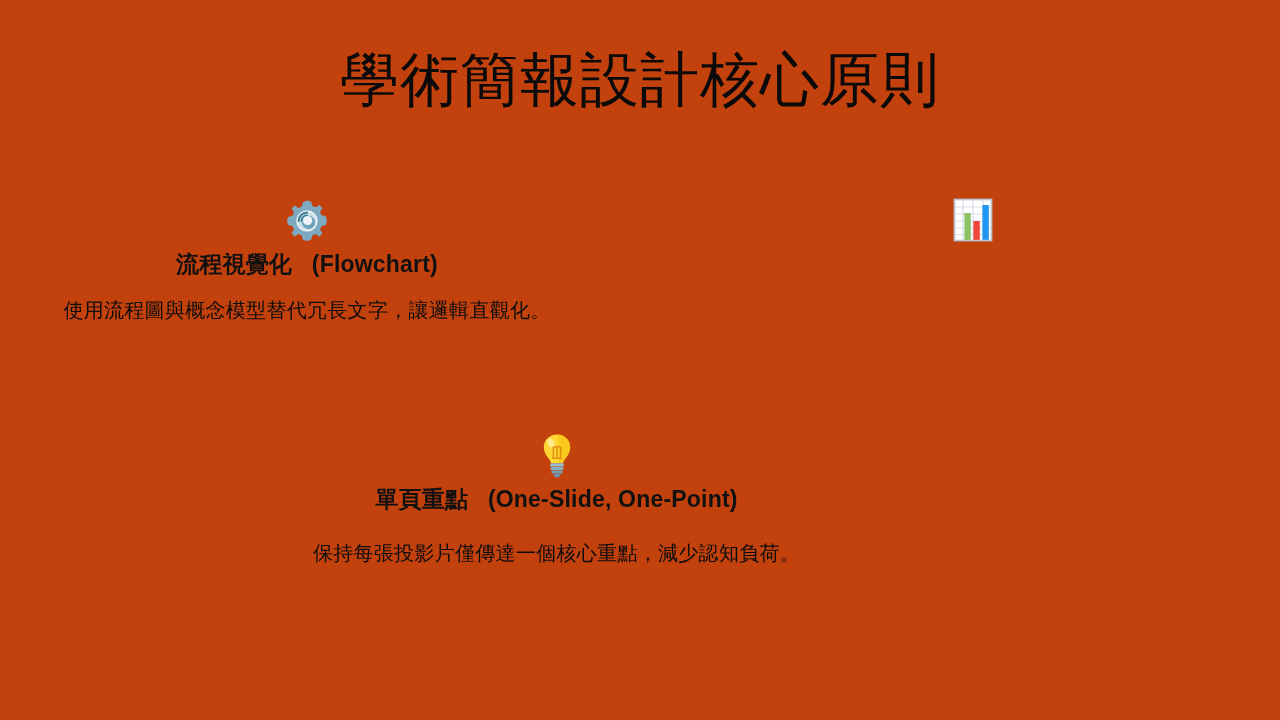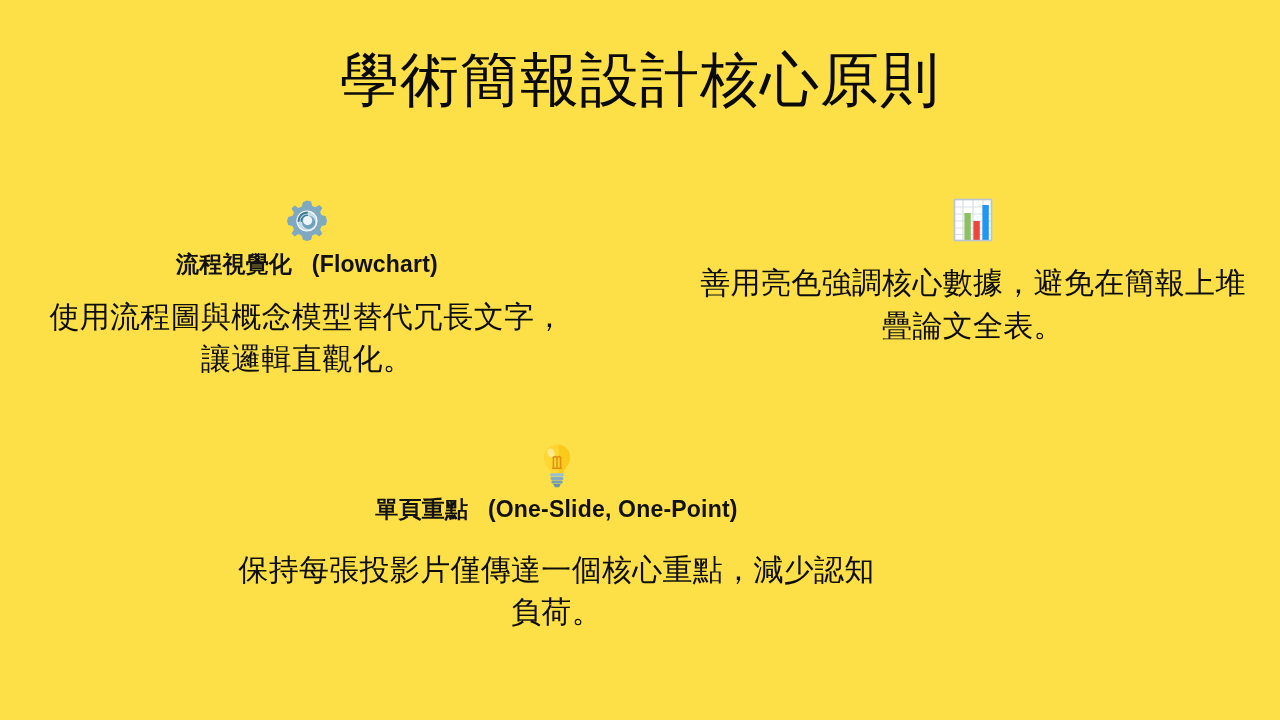--- a/index.html
+++ b/index.html
@@ -13,21 +13,21 @@
     overflow: hidden;
     font-family: "Liberation Sans", "DejaVu Sans", sans-serif;
     color: #000000;
     -webkit-font-smoothing: antialiased;
   }
 
   .slide {
     position: relative;
     width: 1280px;
     height: 720px;
-    background: #fde047;
+    background: #c2410c;
   }
 
   
   .slide-title {
     position: absolute;
     top: 46px;
     left: 0;
     width: 1280px;
     text-align: center;
     font-size: 59px;
@@ -49,21 +49,21 @@
   }
   .col {
     box-sizing: border-box;
     text-align: center;
   }
   .col-left  { width: 614px; padding: 0 36px; }
   .col-right { width: 614px; padding: 0 24px; margin-left: 52px; }
 
   .row-bottom {
     position: absolute;
-    top: 441px;
+    top: 431px;
     left: 0;
     width: 1113px;
     display: flex;
     justify-content: center;
   }
   .col-bottom {
     width: 640px;
     text-align: center;
   }
 
@@ -86,21 +86,21 @@
     letter-spacing: 0.2px;
     white-space: nowrap;
     margin-top: 2px;
   }
   .item-heading .en {
     font-weight: 700;
   }
 
   
   .item-body {
-    font-size: 30px;
+    font-size: 20px;
     font-weight: 400;
     line-height: 1.42;
     color: #0d0d0d;
     margin-top: 16px;
     letter-spacing: 0.3px;
   }
   .item-body.bottom {
     margin-top: 24px;
   }
 </style>
@@ -146,21 +146,20 @@
             <line x1="11" y1="1.5" x2="11" y2="42.5"></line>
             <line x1="21" y1="1.5" x2="21" y2="42.5"></line>
             <line x1="31" y1="1.5" x2="31" y2="42.5"></line>
           </g>
           <rect x="12.4" y="15" width="6.4" height="27.5" fill="#8cc163"></rect>
           <rect x="21.4" y="23" width="6.4" height="19.5" fill="#f0453c"></rect>
           <rect x="30.4" y="7" width="6.4" height="35.5" fill="#2196f3"></rect>
           <rect x="2.5" y="1.5" width="37" height="41" fill="none" stroke="#b9c6d2" stroke-width="1.4"></rect>
         </svg>
       </div>
-      <div class="item-body">善用亮色強調核心數據，避免在簡報上堆疊論文全表。</div>
     </div>
   </div>
 
   <div class="row-bottom">
     <div class="col-bottom">
       <div class="icon-wrap">
         <svg width="34" height="46" viewBox="0 0 34 46" aria-hidden="true">
           <path fill="#ffd633" d="M17 1.5c-7.7 0-13.2 5.6-13.2 12.8 0 4.6 2.3 7.9 4.4 10.6 1.5 1.9 2.5 3.4 2.8 5.2h12c.3-1.8 1.3-3.3 2.8-5.2 2.1-2.7 4.4-6 4.4-10.6C30.2 7.1 24.7 1.5 17 1.5z"></path>
           <path fill="#f7c514" d="M17 1.5c7.7 0 13.2 5.6 13.2 12.8 0 4.6-2.3 7.9-4.4 10.6-1.5 1.9-2.5 3.4-2.8 5.2h-4.3V1.5H17z" opacity="0.75"></path>
           <ellipse cx="11" cy="10" rx="3.4" ry="4.6" fill="#ffef9c" opacity="0.85" transform="rotate(-22 11 10)"></ellipse>

